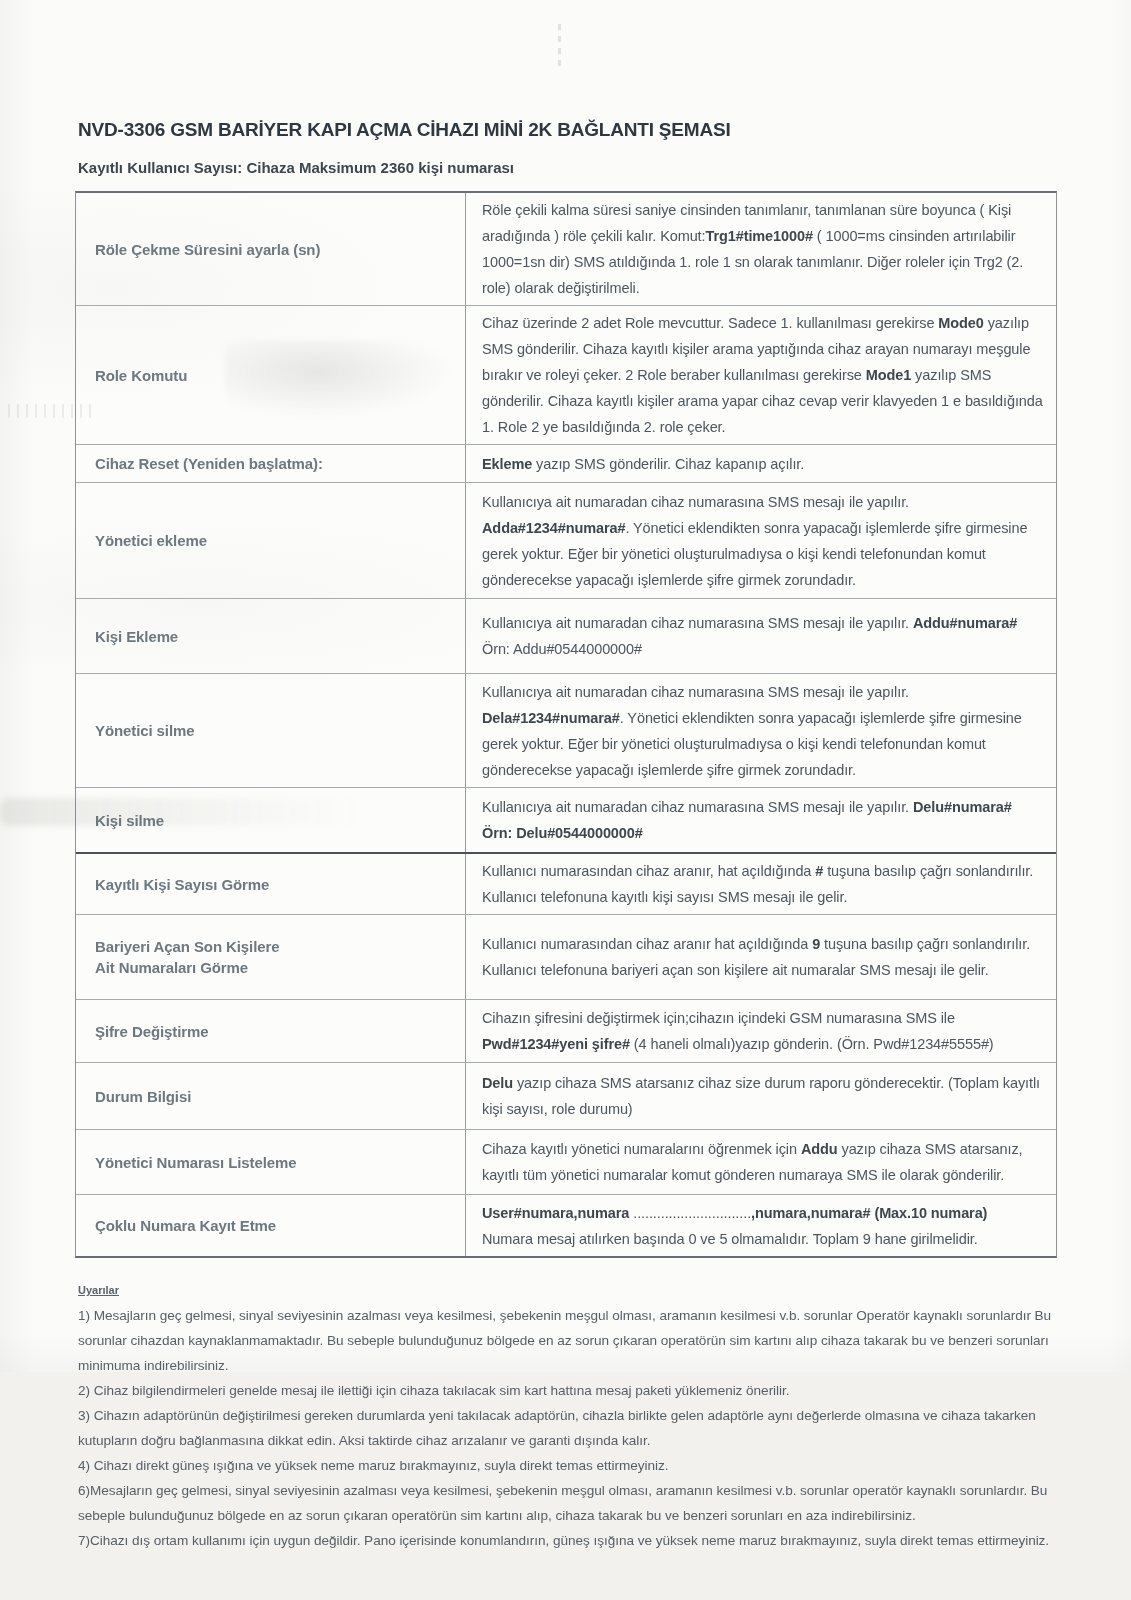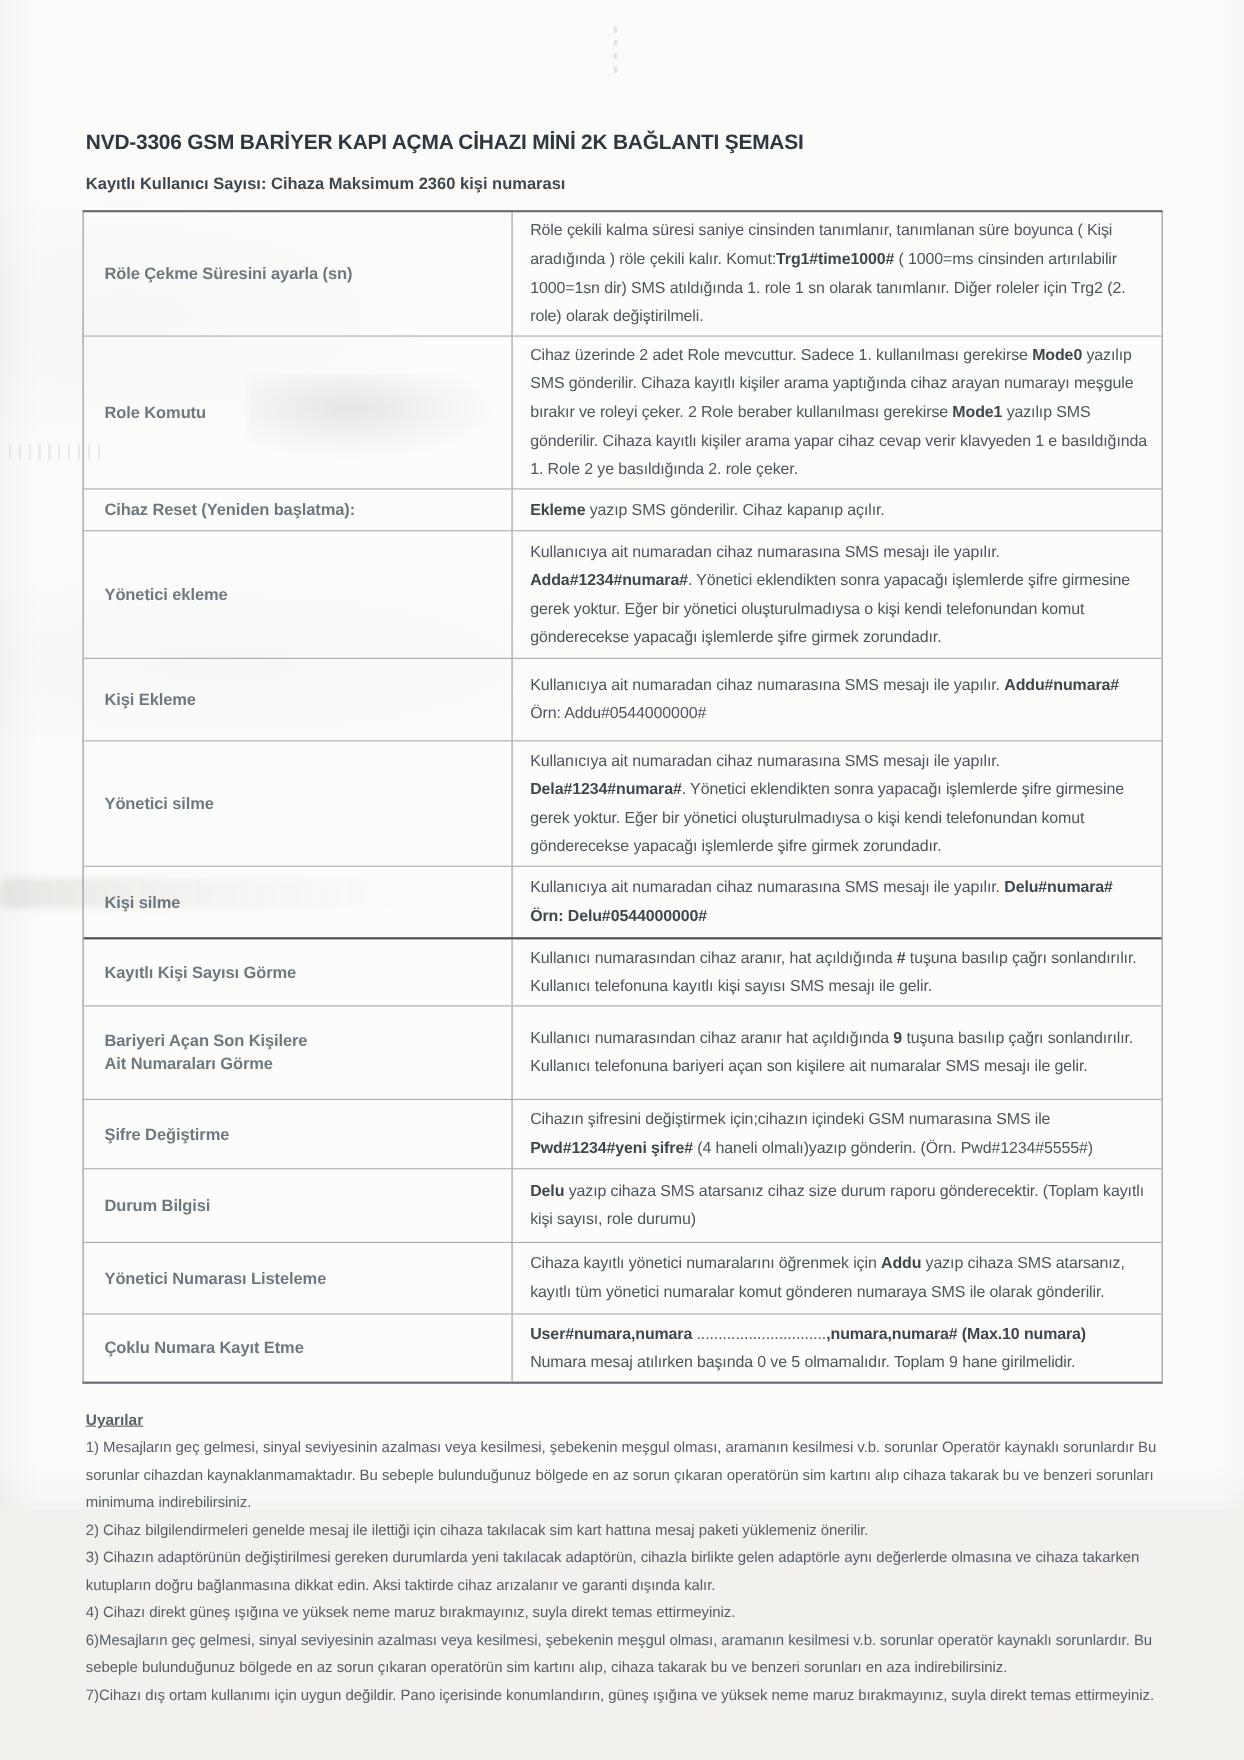--- a/index.html
+++ b/index.html
@@ -101,21 +101,21 @@
   }
   .rcell p{
     margin:0;font-size:14.5px;line-height:26px;
     color:#4d565e;letter-spacing:-0.1px;
   }
   .rcell .b{font-weight:700;color:#3f474e;}
   .warnings{
     margin:20px 40px 0 78px;width:1007px;
   }
   .whead{
-    font-size:14px;font-weight:600;color:#5a626a;
+    font-size:11px;font-weight:600;color:#5a626a;
     text-decoration:underline;line-height:25px;margin-top:19px;
   }
   .warnings p{
     margin:0;font-size:13.6px;line-height:25px;
     color:#575f66;letter-spacing:-0.05px;
   }
 </style>
 </head>
 <body>
 

